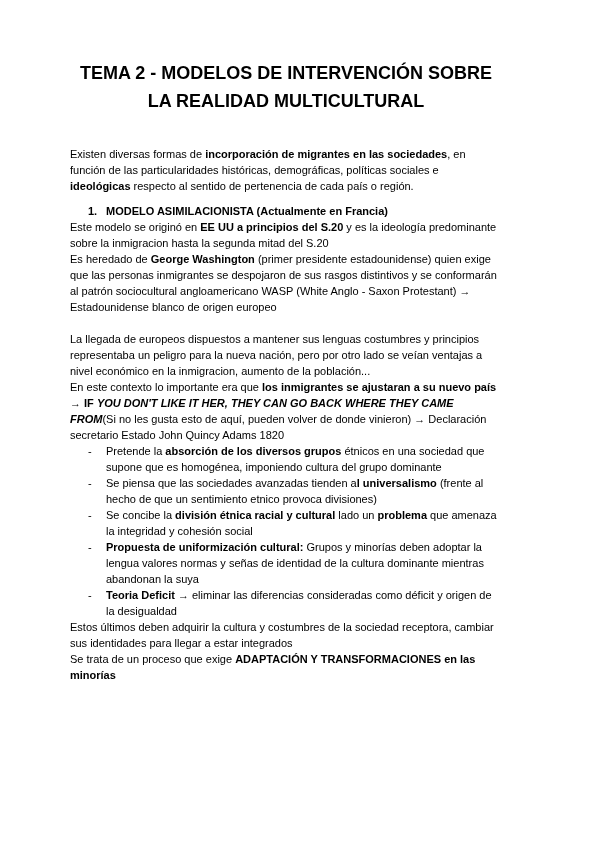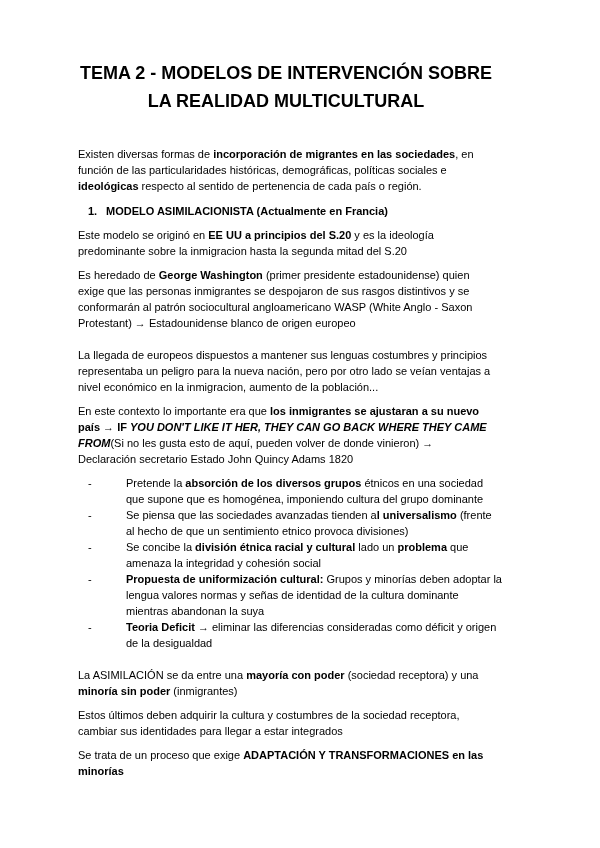--- a/index.html
+++ b/index.html
@@ -20,21 +20,21 @@
   }
   .title {
     margin: 0 0 30px 0;
     font-size: 18px;
     line-height: 1.55;
     font-weight: bold;
     text-align: center;
   }
   .title-line { display: block; white-space: nowrap; }
   .para {
-    margin: 8px;
+    margin: 0;
     font-size: 11px;
     line-height: 16px;
   }
   .gap-top { margin-top: 16px; }
   .num-heading {
     display: flex;
     margin-top: 9px;
     padding-left: 18px;
     font-size: 11px;
     line-height: 16px;
@@ -46,21 +46,21 @@
   .bullets {
     list-style: none;
     margin: 0;
     padding: 0 0 0 18px;
   }
   .bullet {
     display: flex;
     font-size: 11px;
     line-height: 16px;
   }
-  .bullet-text { flex: 1; margin-left: 20px; }
+  .bullet-text { flex: 1; }
 </style>
 </head>
 <body>
 
 <div class="page">
 
   <h1 class="title">
     <span class="title-line">TEMA 2 - MODELOS DE INTERVENCIÓN SOBRE</span>
     <span class="title-line">LA REALIDAD MULTICULTURAL</span>
   </h1>
@@ -95,17 +95,16 @@
     <li class="bullet">
       <span class="marker">-</span>
       <span class="bullet-text"><span style="font-weight: bold;">Propuesta de uniformización cultural:</span><span> Grupos y minorías deben adoptar la lengua valores normas y señas de identidad de la cultura dominante mientras abandonan la suya</span></span>
     </li>
     <li class="bullet">
       <span class="marker">-</span>
       <span class="bullet-text"><span style="font-weight: bold;">Teoria Deficit</span><span> → eliminar las diferencias consideradas como déficit y origen de la desigualdad</span></span>
     </li>
   </ul>
 
-  <p class="para gap-top"><span>La ASIMILACIÓN  se da entre una </span><span style="font-weight: bold;">mayoría con poder</span><span> (sociedad receptora) y una </span><span style="font-weight: bold;">minoría sin poder</span><span> (inmigrantes)</span></p>
   <p class="para"><span>Estos últimos deben adquirir la cultura y costumbres de la sociedad receptora, cambiar sus identidades para llegar a estar integrados</span></p>
   <p class="para"><span>Se trata de un proceso que exige </span><span style="font-weight: bold;">ADAPTACIÓN Y TRANSFORMACIONES en las minorías</span></p>
 
 </div>
 
 </body></html>

